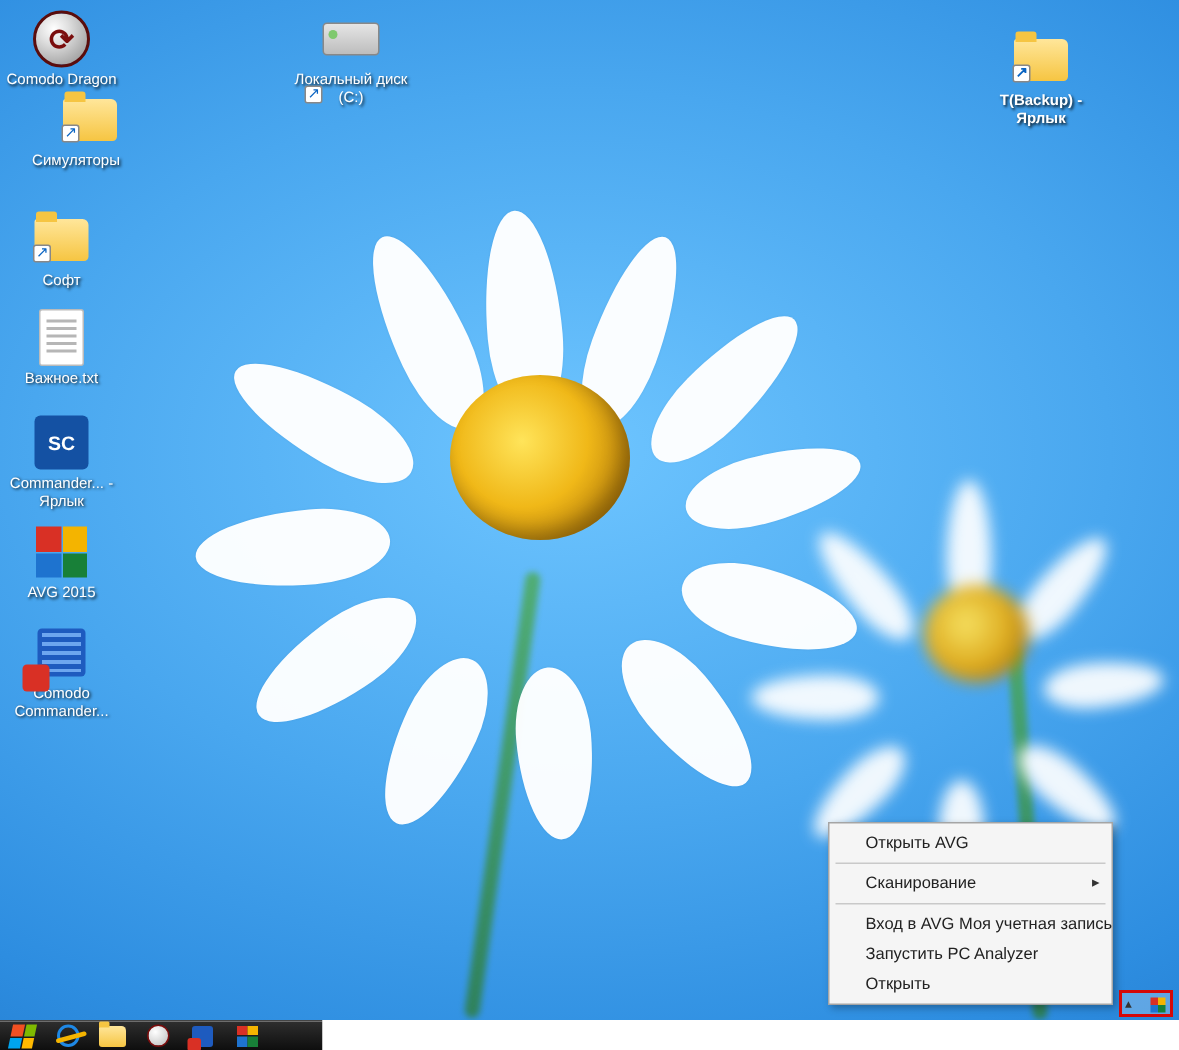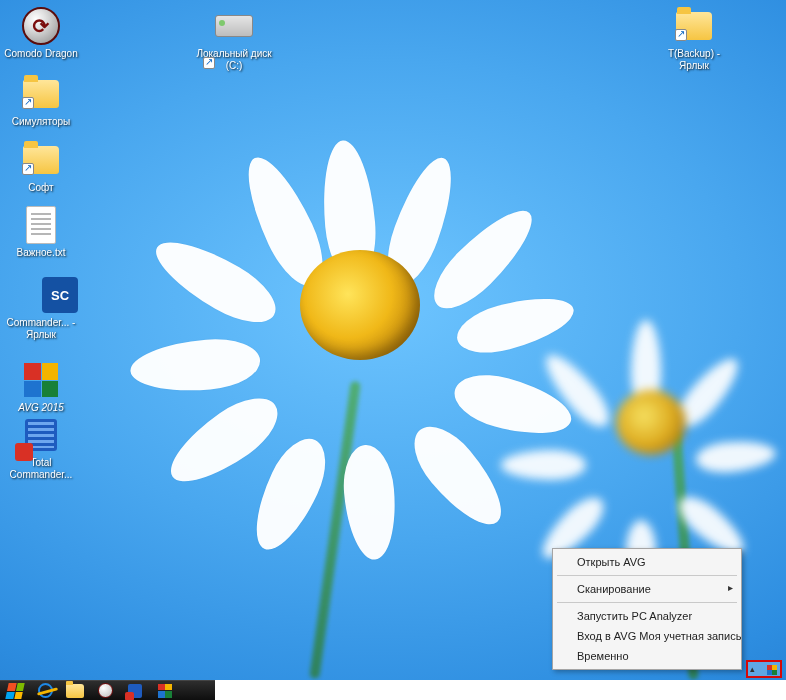--- a/index.html
+++ b/index.html
@@ -111,21 +111,21 @@
     <div class="petal" style="left:45px; top:35px; width:30px; height:90px; transform:rotate(320deg);"></div>
     <div class="center"></div>
   </div>
 
   <div class="dicon" style="left:2px; top:6px;">
     <div class="glyph">
         <div class="round-app">⟳</div>
       </div>
     <div class="lbl">Comodo Dragon</div>
   </div>
-  <div class="dicon" style="left:2px; top:74px;">
+  <div class="dicon" style="left:2px; top:60px;align-items:flex-end;">
     <div class="glyph">
         <div class="folder">
           <div class="shortcut-arrow"></div>
         </div>
       </div>
     <div class="lbl">Симуляторы</div>
   </div>
   <div class="dicon" style="left:2px; top:140px;">
     <div class="glyph">
         <div class="folder">
@@ -133,70 +133,70 @@
         </div>
       </div>
     <div class="lbl">Софт</div>
   </div>
   <div class="dicon" style="left:2px; top:205px;">
     <div class="glyph">
         <div class="txtfile"></div>
       </div>
     <div class="lbl">Важное.txt</div>
   </div>
-  <div class="dicon" style="left:2px; top:275px;align-items:flex-end;">
+  <div class="dicon" style="left:2px; top:275px;">
     <div class="glyph">
         <div class="sc-app">SC</div>
       </div>
     <div class="lbl">Commander... - Ярлык</div>
   </div>
-  <div class="dicon" style="left:2px; top:360px;font-style:italic;">
+  <div class="dicon" style="left:2px; top:348px;">
     <div class="glyph">
         <div class="avg-app">
           <div></div>
           <div></div>
           <div></div>
           <div></div>
         </div>
       </div>
     <div class="lbl">AVG 2015</div>
   </div>
   <div class="dicon" style="left:2px; top:415px;">
     <div class="glyph" style="position:relative;">
         <div class="tc-app"></div>
         <div class="tc-overlay"></div>
       </div>
-    <div class="lbl">Total Commander...</div>
+    <div class="lbl">Comodo Commander...</div>
   </div>
 
   <div class="dicon" style="left:195px; top:6px;">
     <div class="glyph">
         <div class="drive"></div>
         <div class="shortcut-arrow" style="left:8px;bottom:2px;"></div>
       </div>
     <div class="lbl">Локальный диск (C:)</div>
   </div>
 
-  <div class="dicon" style="left:655px; top:6px;">
+  <div class="dicon" style="left:655px; top:20px;font-weight:bold;">
     <div class="glyph">
         <div class="folder">
           <div class="shortcut-arrow"></div>
         </div>
       </div>
     <div class="lbl">T(Backup) - Ярлык</div>
   </div>
 
   <div class="ctxmenu">
     <div class="item"><span>Открыть AVG</span></div>
     <div class="sep"></div>
     <div class="item submenu"><span>Сканирование</span></div>
     <div class="sep"></div>
+    <div class="item"><span>Вход в AVG Моя учетная запись</span></div>
     <div class="item"><span>Запустить PC Analyzer</span></div>
-    <div class="item"><span>Вход в AVG Моя учетная запись</span></div>
-    <div class="item"><span>Временно</span></div>
+    <div class="item"><span>Открыть</span></div>
   </div>
 
   <div class="tray-call">
     <span class="chev">▴</span>
     <div class="mini">
         <div></div>
         <div></div>
         <div></div>
         <div></div>
       </div>

